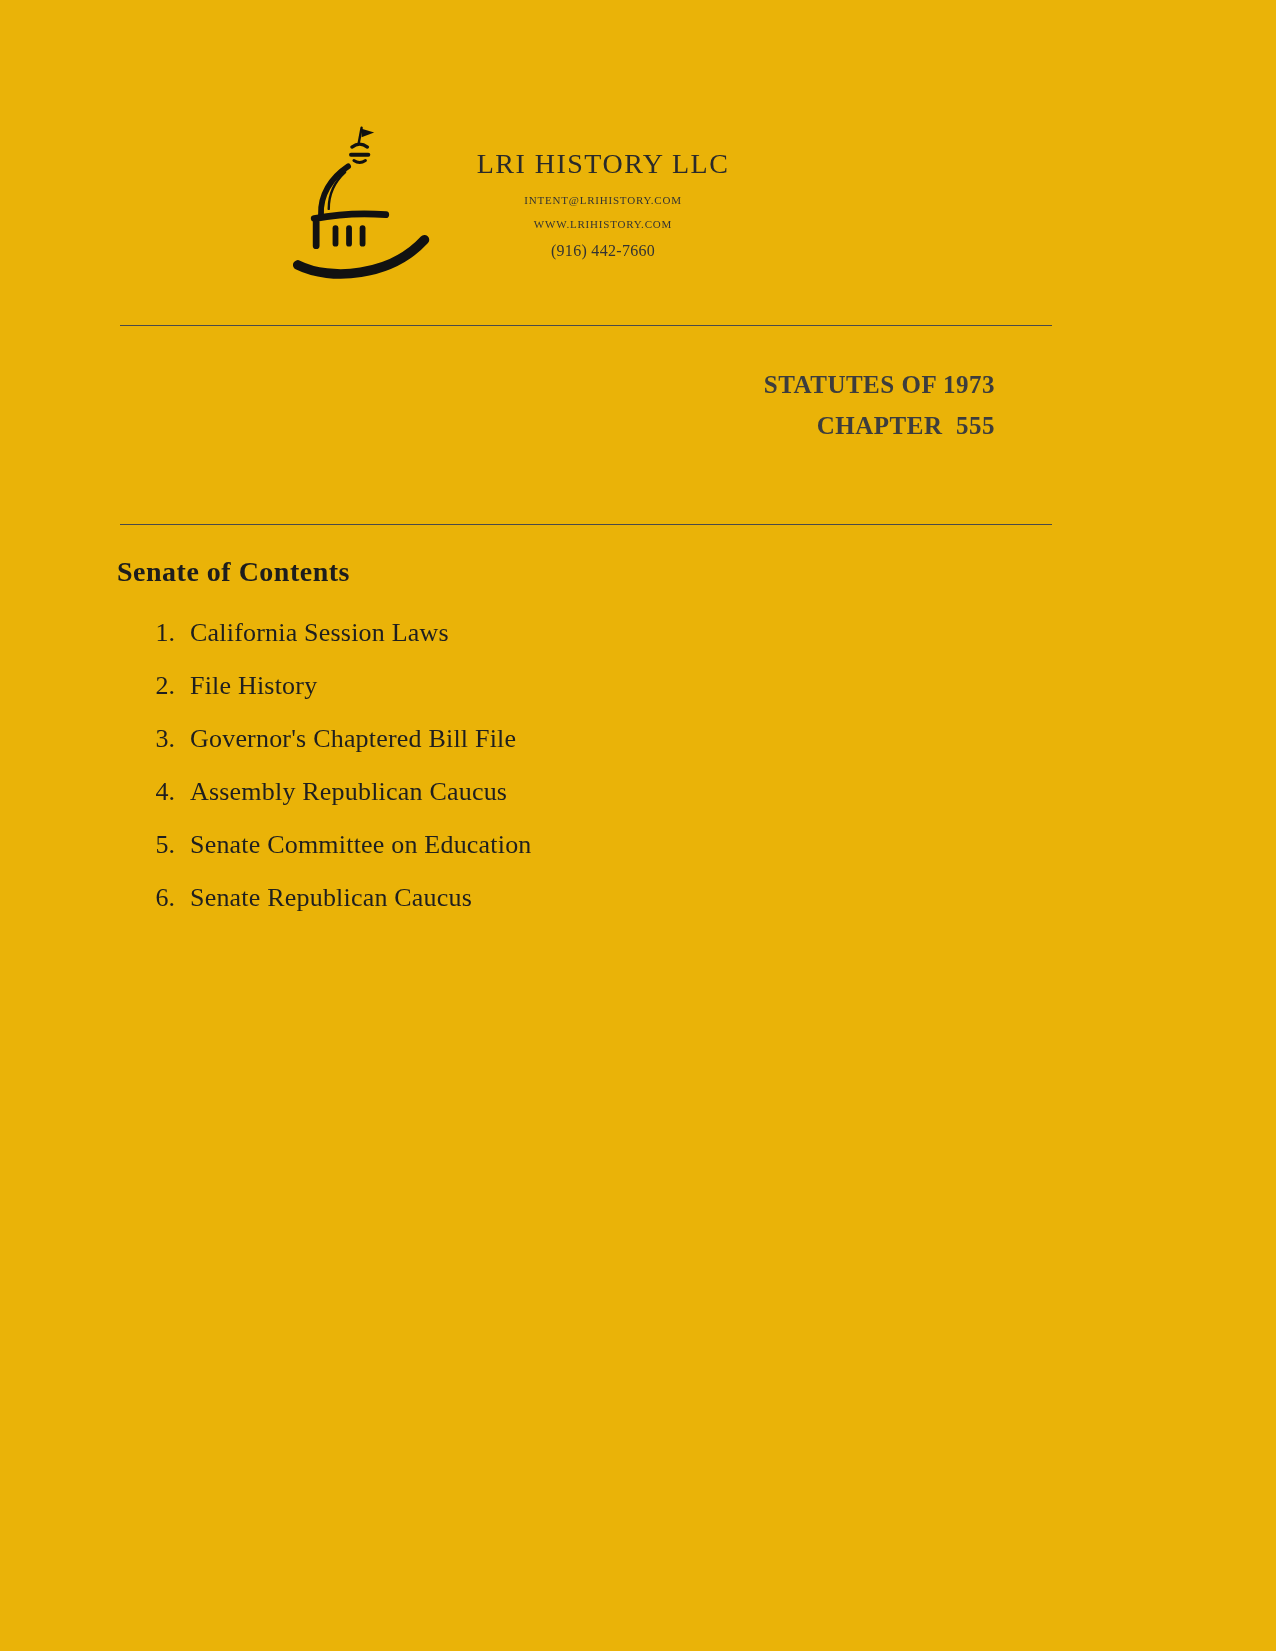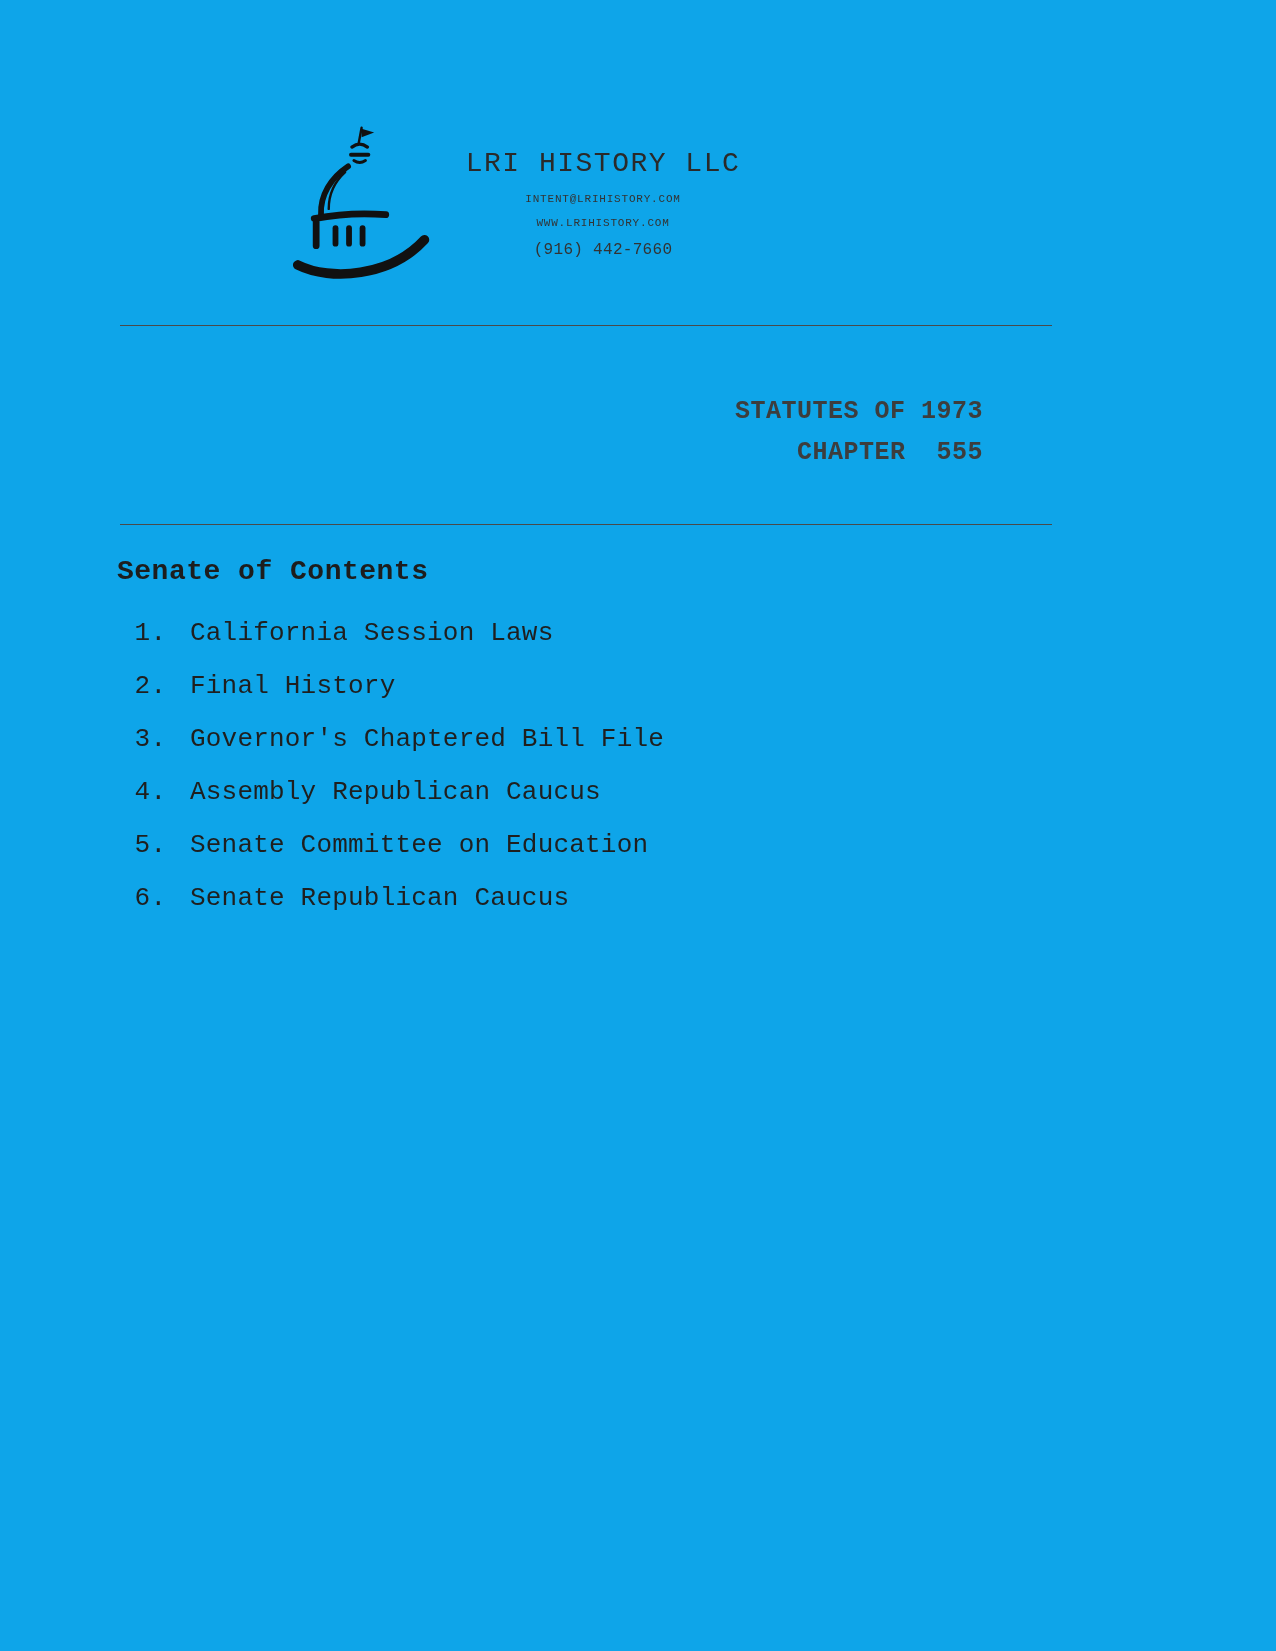--- a/index.html
+++ b/index.html
@@ -4,22 +4,22 @@
 <style>
   html, body {
     margin: 0;
     padding: 0;
     background: #ffffff;
   }
   .page {
     position: relative;
     width: 1276px;
     height: 1651px;
-    background: #0ea5e9;
-    font-family: Liberation Mono, monospace;
+    background: #eab308;
+    font-family: Liberation Serif, serif;
     color: #1f1f1f;
     overflow: hidden;
   }
 
   
   .logo {
     position: absolute;
     left: 292px;
     top: 122px;
     width: 145px;
@@ -61,24 +61,23 @@
     border: 0;
     border-top: 1.5px solid #4a4a4a;
     margin: 0;
   }
   .rule-1 { top: 325px; }
   .rule-2 { top: 524px; }
 
   
   .title-block {
     position: absolute;
-    right: 293px;
+    right: 281px;
     top: 364px;
     text-align: right;
-    margin-top: 27px;
   }
   .title-line {
     font-size: 25px;
     font-weight: bold;
     color: #3d3d3d;
     line-height: 41px;
     letter-spacing: 0.5px;
     white-space: pre;
   }
 
@@ -152,20 +151,20 @@
     <div class="title-line">STATUTES OF 1973</div>
     <div class="title-line">CHAPTER  555</div>
   </div>
 
   <hr class="rule rule-2">
 
   <div class="toc-heading">Senate of Contents</div>
 
   <ol class="toc-list">
     <li>California Session Laws</li>
-    <li>Final History</li>
+    <li>File History</li>
     <li>Governor's Chaptered Bill File</li>
     <li>Assembly Republican Caucus</li>
     <li>Senate Committee on Education</li>
     <li>Senate Republican Caucus</li>
   </ol>
 
 </div>
 
 </body></html>

